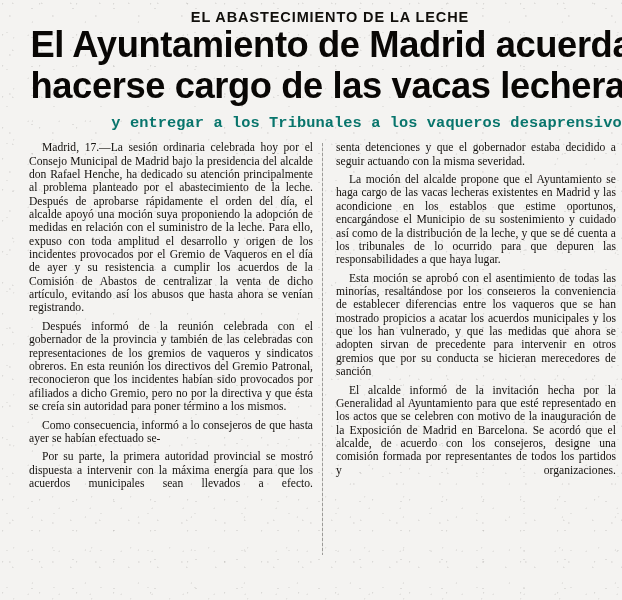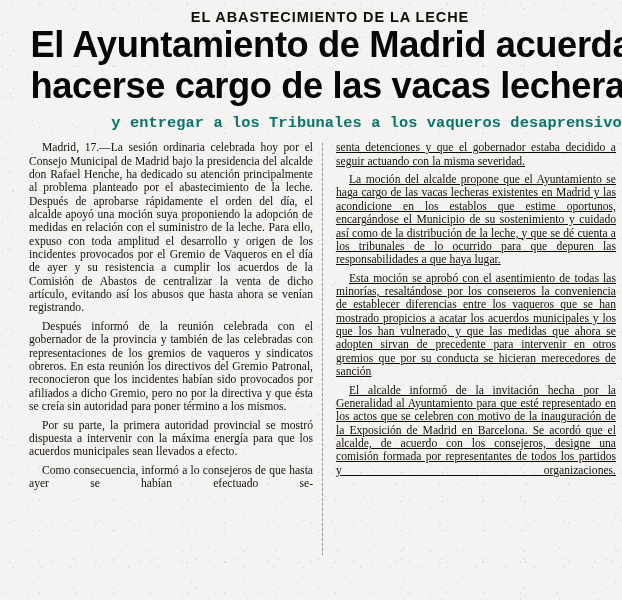--- a/index.html
+++ b/index.html
@@ -92,21 +92,21 @@
   .columns {
     display: flex;
     gap: 0;
     align-items: flex-start;
   }
   .col {
     width: 293px;
     box-sizing: border-box;
   }
   .col-left  { padding-right: 9px; }
-  .col-right { padding-left: 13px; text-decoration: underline; }
+  .col-right { padding-left: 13px; }
 
   .col-divider {
     width: 1px;
     align-self: stretch;
     min-height: 412px;
     background: repeating-linear-gradient(
       to bottom,
       rgba(40,38,34,.42) 0px,
       rgba(40,38,34,.42) 3px,
       rgba(40,38,34,.12) 3px,
@@ -155,22 +155,22 @@
     <span class="hl-line">hacerse cargo de las vacas lecheras</span>
   </h1>
 
   <div class="subhead">y entregar a los Tribunales a los vaqueros desaprensivos</div>
 
   <div class="columns">
 
     <div class="col col-left">
       <p>Madrid, 17.—La sesión ordinaria celebrada hoy por el Consejo Municipal de Madrid bajo la presidencia del alcalde don Rafael Henche, ha dedicado su atención principalmente al problema planteado por el abastecimiento de la leche. Después de aprobarse rápidamente el orden del día, el alcalde apoyó una moción suya proponiendo la adopción de medidas en relación con el suministro de la leche. Para ello, expuso con toda amplitud el desarrollo y origen de los incidentes provocados por el Gremio de Vaqueros en el día de ayer y su resistencia a cumplir los acuerdos de la Comisión de Abastos de centralizar la venta de dicho artículo, evitando así los abusos que hasta ahora se venían registrando.</p>
       <p>Después informó de la reunión celebrada con el gobernador de la provincia y también de las celebradas con representaciones de los gremios de vaqueros y sindicatos obreros. En esta reunión los directivos del Gremio Patronal, reconocieron que los incidentes habían sido provocados por afiliados a dicho Gremio, pero no por la directiva y que ésta se creía sin autoridad para poner término a los mismos.</p>
+      <p>Como consecuencia, informó a lo consejeros de que hasta ayer se habían efectuado se-</p>
       <p>Por su parte, la primera autoridad provincial se mostró dispuesta a intervenir con la máxima energía para que los acuerdos municipales sean llevados a efecto.</p>
-      <p>Como consecuencia, informó a lo consejeros de que hasta ayer se habían efectuado se-</p>
     </div>
 
     <div class="col-divider"></div>
 
     <div class="col col-right">
       <p class="cont">senta detenciones y que el gobernador estaba decidido a seguir actuando con la misma severidad.</p>
       <p>La moción del alcalde propone que el Ayuntamiento se haga cargo de las vacas lecheras existentes en Madrid y las acondicione en los establos que estime oportunos, encargándose el Municipio de su sostenimiento y cuidado así como de la distribución de la leche, y que se dé cuenta a los tribunales de lo ocurrido para que depuren las responsabilidades a que haya lugar.</p>
       <p>Esta moción se aprobó con el asentimiento de todas las minorías, resaltándose por los conseıeros la conveniencia de establecer diferencias entre los vaqueros que se han mostrado propicios a acatar los acuerdos municipales y los que los han vulnerado, y que las medidas que ahora se adopten sirvan de precedente para intervenir en otros gremios que por su conducta se hicieran merecedores de sanción</p>
       <p>El alcalde informó de la invitación hecha por la Generalidad al Ayuntamiento para que esté representado en los actos que se celebren con motivo de la inauguración de la Exposición de Madrid en Barcelona. Se acordó que el alcalde, de acuerdo con los consejeros, designe una comisión formada por representantes de todos los partidos y organizaciones.</p>
     </div>

